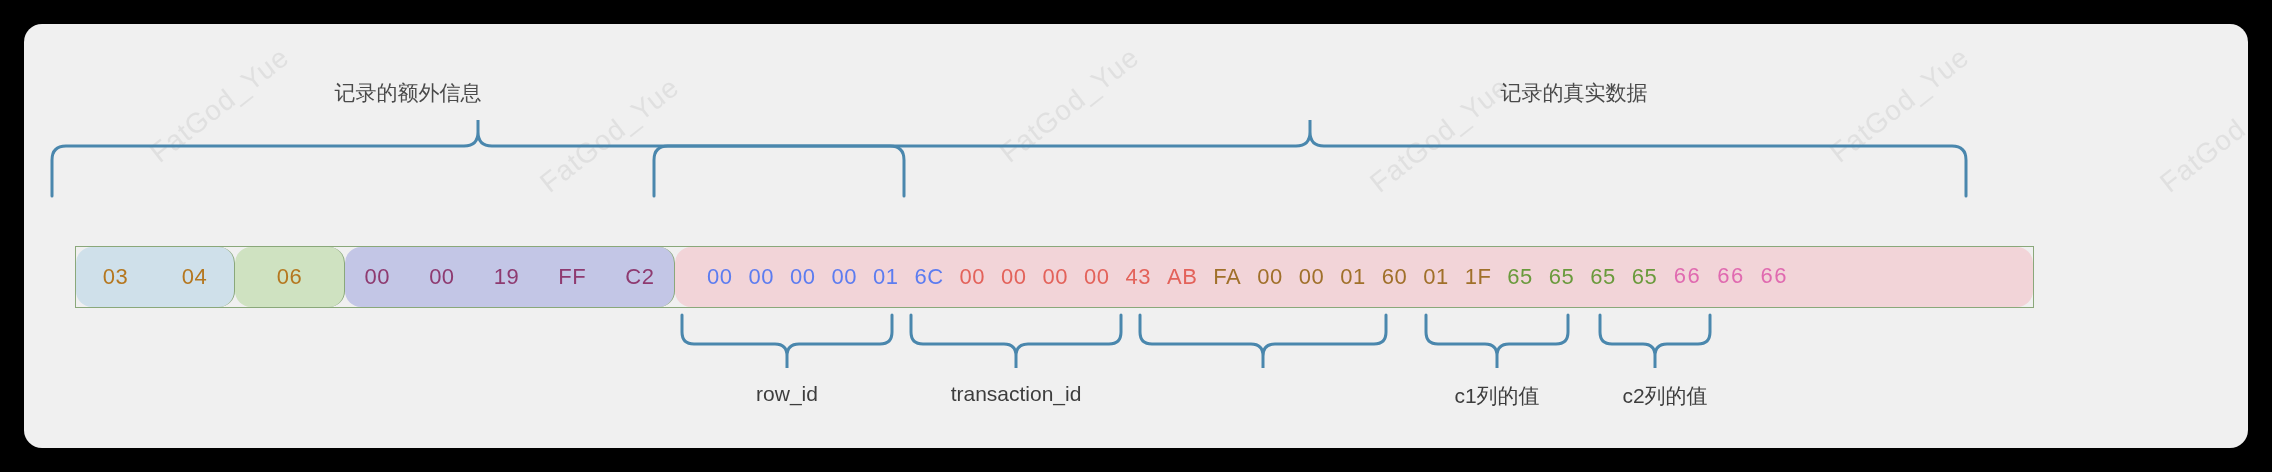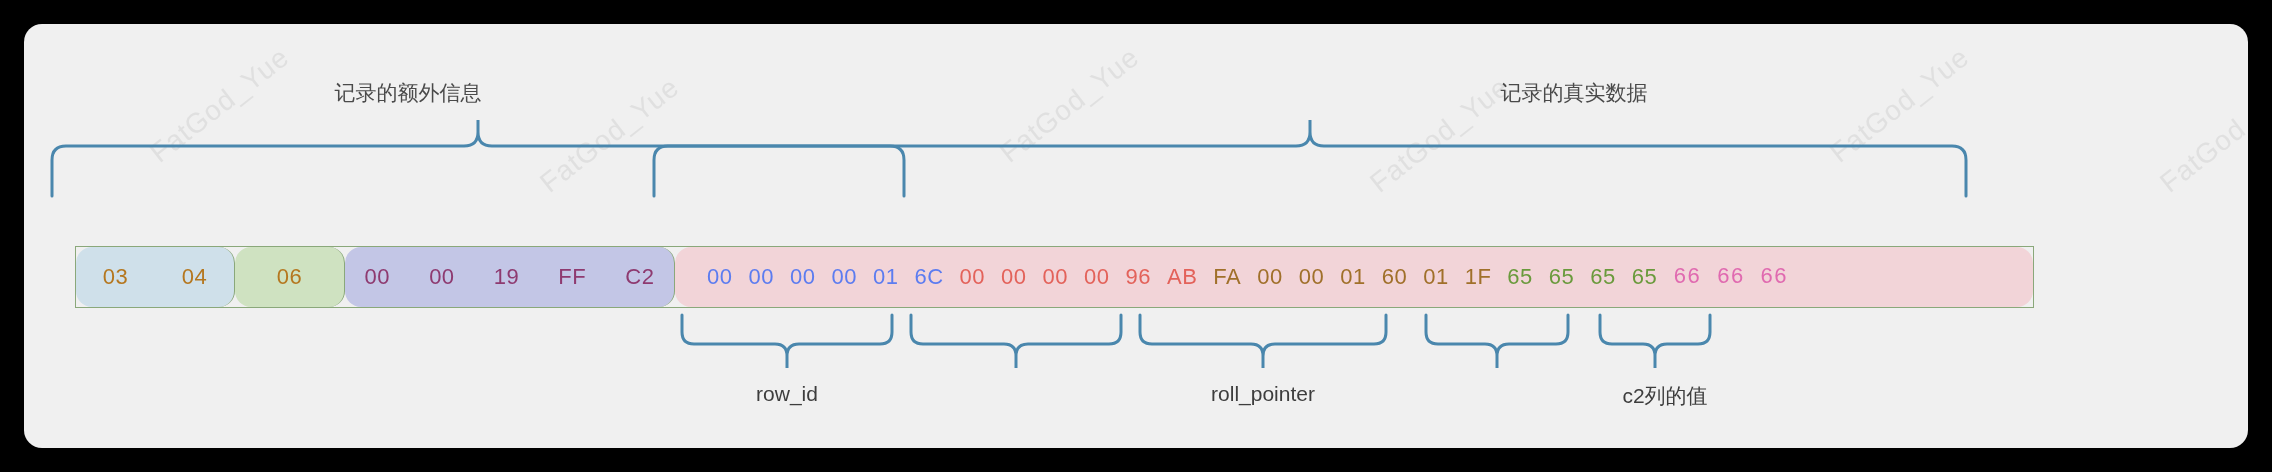--- a/index.html
+++ b/index.html
@@ -118,21 +118,21 @@
           <span class="byte">00</span>
           <span class="byte">01</span>
           <span class="byte">6C</span>
         </div>
 
         <div class="grp g-trx">
           <span class="byte">00</span>
           <span class="byte">00</span>
           <span class="byte">00</span>
           <span class="byte">00</span>
-          <span class="byte">96</span>
+          <span class="byte">43</span>
           <span class="byte">AB</span>
         </div>
 
         <div class="grp g-roll">
           <span class="byte">FA</span>
           <span class="byte">00</span>
           <span class="byte">00</span>
           <span class="byte">01</span>
           <span class="byte">60</span>
           <span class="byte">01</span>
@@ -176,16 +176,17 @@
       <path d="M3 3 L3 20 Q3 32 15 32 L62 32 Q74 32 74 44 L74 56 L74 44 Q74 32 86 32 L133 32 Q145 32 145 20 L145 3"></path>
     </svg>
   </div>
   <div class="brace" style="left:1573px; top:288px;">
     <svg width="120" height="60" viewBox="0 0 120 60" fill="none" stroke="#4a87ad" stroke-width="3" stroke-linecap="round">
       <path d="M3 3 L3 20 Q3 32 15 32 L46 32 Q58 32 58 44 L58 56 L58 44 Q58 32 70 32 L101 32 Q113 32 113 20 L113 3"></path>
     </svg>
   </div>
 
   <div class="blabel" style="left:663px; top:358px; width:200px;">row_id</div>
-  <div class="blabel" style="left:1139px; top:358px; width:200px;">roll_pointer</div>
+  <div class="blabel" style="left:892px; top:358px; width:200px;">transaction_id</div>
+  <div class="blabel" style="left:1383px; top:358px; width:180px;">c1列的值</div>
   <div class="blabel" style="left:1551px; top:358px; width:180px;">c2列的值</div>
 
 </div>
 
 </body></html>

